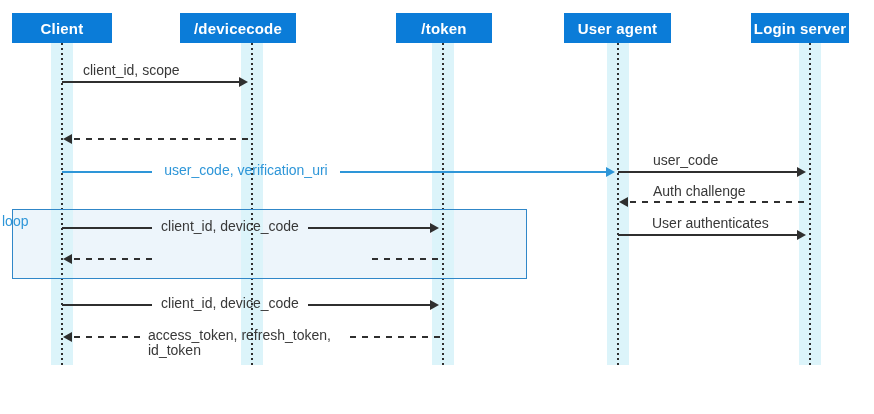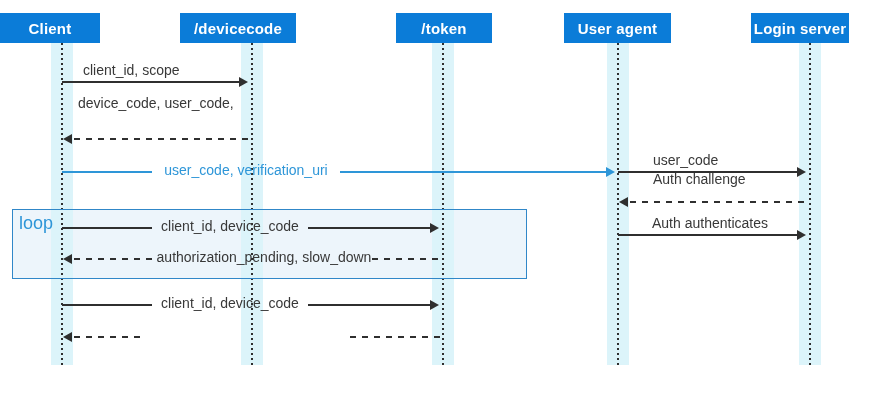--- a/index.html
+++ b/index.html
@@ -21,21 +21,21 @@
     position:absolute;top:43px;width:2px;height:325px;z-index:3;
     background-image:repeating-linear-gradient(180deg,var(--line) 0 2px,transparent 2px 5px);
   }
   .actor{
     position:absolute;top:13px;height:30px;background:var(--actor-fill);color:#fff;
     font-weight:bold;font-size:15px;display:flex;align-items:center;justify-content:center;
     z-index:4;letter-spacing:.2px;
   }
   .loop-fill{position:absolute;left:12px;top:209px;width:515px;height:70px;background:var(--loop-fill);z-index:1;}
   .loop-border{position:absolute;left:12px;top:209px;width:515px;height:70px;border:1.5px solid var(--loop-border);box-sizing:border-box;background:transparent;z-index:4;}
-  .loop-label{position:absolute;left:19px;top:213px;font-size:18px;color:var(--accent);z-index:5;}
+  .loop-label{position:absolute;left:2px;top:213px;font-size:14px;color:var(--accent);z-index:5;}
   .mline{position:absolute;height:2px;background:var(--line);z-index:4;}
   .mline.dashed{background:repeating-linear-gradient(90deg,var(--line) 0 6px,transparent 6px 12px);}
   .mline.blue{background:var(--accent);}
   .arr{position:absolute;width:0;height:0;border-top:5px solid transparent;border-bottom:5px solid transparent;z-index:4;}
   .arr.right{border-left:9px solid var(--line);}
   .arr.left{border-right:9px solid var(--line);}
   .arr.blue{border-left-color:var(--accent);}
   .mlabel{position:absolute;font-size:14px;color:var(--label);white-space:nowrap;z-index:5;line-height:15px;}
   .mlabel.center{transform:translateX(-50%);}
   .mlabel.blue{color:var(--accent);}
@@ -53,68 +53,70 @@
   <div class="band" style="left:799px"></div>
 
   <div class="loop-fill"></div>
 
   <div class="lifeline" style="left:61px"></div>
   <div class="lifeline" style="left:251px"></div>
   <div class="lifeline" style="left:442px"></div>
   <div class="lifeline" style="left:617px"></div>
   <div class="lifeline" style="left:809px"></div>
 
-  <div class="actor" style="left:0;width:100px">Client</div>
+  <div class="actor" style="left:12px;width:100px">Client</div>
   <div class="actor" style="left:180px;width:116px">/devicecode</div>
   <div class="actor" style="left:396px;width:96px">/token</div>
   <div class="actor" style="left:564px;width:107px">User agent</div>
   <div class="actor" style="left:751px;width:98px">Login server</div>
 
   <div class="loop-border"></div>
   <div class="loop-label">loop</div>
 
   <div class="mline" style="left:62px;top:81px;width:177px"></div>
   <div class="arr right" style="left:239px;top:77px"></div>
   <div class="mlabel" style="left:83px;top:63px">client_id, scope</div>
 
   <div class="mline dashed" style="left:74px;top:138px;width:178px"></div>
   <div class="arr left" style="left:63px;top:134px"></div>
   <div class="mlabel" style="left:78px;top:96px">
-    <span>device_code, user_code,</span>
   </div>
 
   <div class="mline blue" style="left:62px;top:171px;width:90px"></div>
   <div class="mline blue" style="left:340px;top:171px;width:266px"></div>
   <div class="arr right blue" style="left:606px;top:167px"></div>
   <div class="mlabel center blue" style="left:246px;top:163px">user_code, verification_uri</div>
 
   <div class="mline" style="left:618px;top:171px;width:179px"></div>
   <div class="arr right" style="left:797px;top:167px"></div>
   <div class="mlabel" style="left:653px;top:153px">user_code</div>
 
   <div class="mline dashed" style="left:630px;top:201px;width:180px"></div>
   <div class="arr left" style="left:619px;top:197px"></div>
-  <div class="mlabel" style="left:653px;top:172px">Auth challenge</div>
+  <div class="mlabel" style="left:653px;top:184px">Auth challenge</div>
 
   <div class="mline" style="left:618px;top:234px;width:179px"></div>
   <div class="arr right" style="left:797px;top:230px"></div>
-  <div class="mlabel" style="left:652px;top:216px">Auth authenticates</div>
+  <div class="mlabel" style="left:652px;top:216px">User authenticates</div>
 
   <div class="mline" style="left:62px;top:227px;width:90px"></div>
   <div class="mline" style="left:308px;top:227px;width:122px"></div>
   <div class="arr right" style="left:430px;top:223px"></div>
   <div class="mlabel center" style="left:230px;top:219px">client_id, device_code</div>
 
   <div class="mline dashed" style="left:74px;top:258px;width:82px"></div>
   <div class="mline dashed" style="left:372px;top:258px;width:71px"></div>
   <div class="arr left" style="left:63px;top:254px"></div>
-  <div class="mlabel center" style="left:264px;top:250px">authorization_pending, slow_down</div>
 
   <div class="mline" style="left:62px;top:304px;width:90px"></div>
   <div class="mline" style="left:308px;top:304px;width:122px"></div>
   <div class="arr right" style="left:430px;top:300px"></div>
   <div class="mlabel center" style="left:230px;top:296px">client_id, device_code</div>
 
   <div class="mline dashed" style="left:74px;top:336px;width:70px"></div>
   <div class="mline dashed" style="left:350px;top:336px;width:93px"></div>
   <div class="arr left" style="left:63px;top:332px"></div>
+  <div class="mlabel" style="left:148px;top:328px">
+    <span>access_token, refresh_token,</span>
+    <span>id_token</span>
+  </div>
 
 </div>
 
 </body></html>

